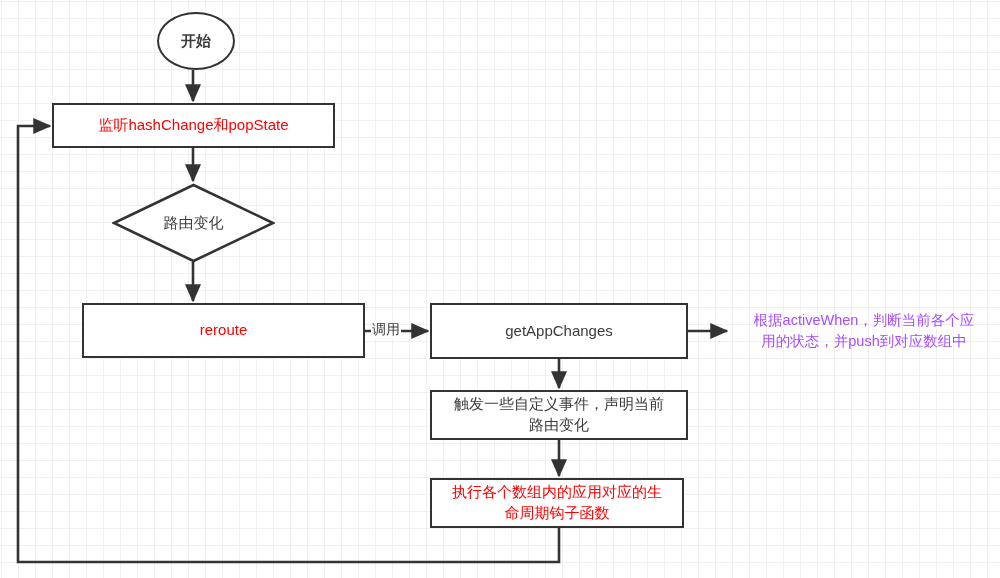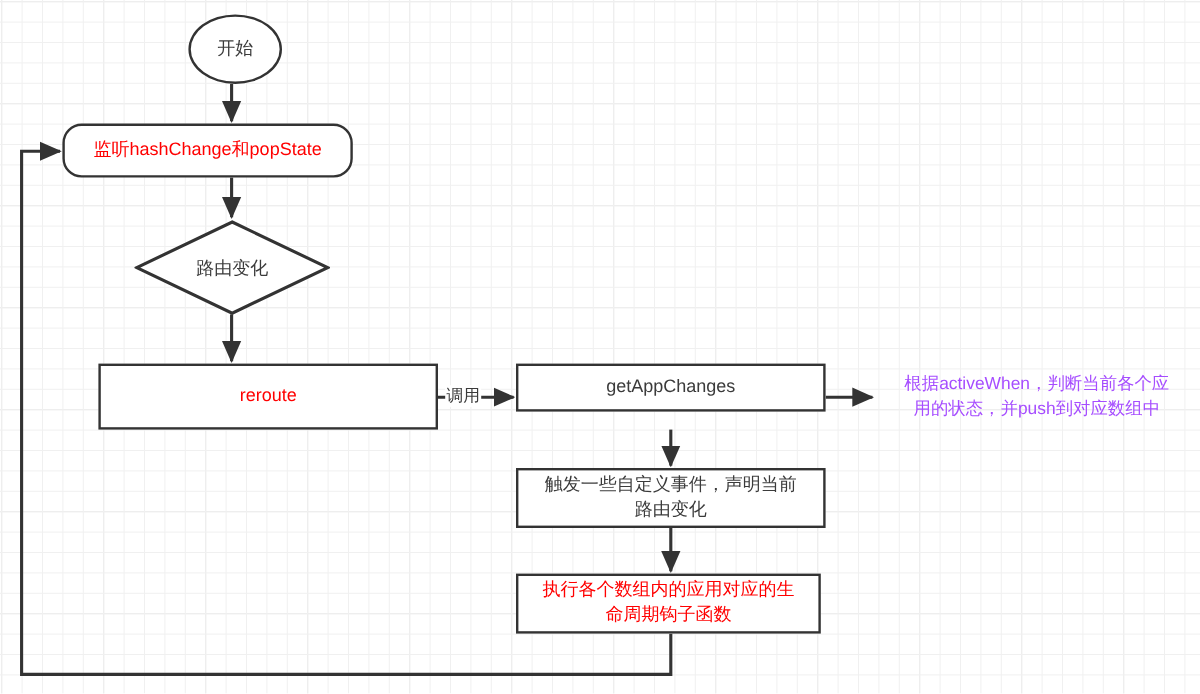--- a/index.html
+++ b/index.html
@@ -117,40 +117,40 @@
 
     <line x1="688" y1="331" x2="727" y2="331" stroke="#333333" stroke-width="2.6" marker-end="url(#arrow)"></line>
 
     <line x1="559" y1="358" x2="559" y2="388" stroke="#333333" stroke-width="2.6" marker-end="url(#arrow)"></line>
 
     <line x1="559" y1="440" x2="559" y2="476" stroke="#333333" stroke-width="2.6" marker-end="url(#arrow)"></line>
 
     <polyline points="559,528 559,562 18,562 18,126 50,126" fill="none" stroke="#333333" stroke-width="2.6" marker-end="url(#arrow)"></polyline>
   </svg>
 
-  <div class="node terminal" style="left:157px; top:12px; width:78px; height:58px;">
+  <div class="node terminal" style="left:157px; top:12px; width:78px; height:58px;font-weight:bold;">
     <span class="node-label">开始</span>
   </div>
 
-  <div class="node red-text" style="left:52px; top:103px; width:242px; height:45px;border-radius:16px;">
+  <div class="node red-text" style="left:52px; top:103px; width:283px; height:45px;">
     <span class="node-label">监听hashChange和popState</span>
   </div>
 
   <div class="diamond-wrap" style="left:112px; top:183px; width:163px; height:80px;">
     <svg class="diamond-shape" viewBox="0 0 163 80" preserveAspectRatio="none">
       <polygon points="81.5,2 161,40 81.5,78 2,40" fill="#ffffff" stroke="#333333" stroke-width="2.6"></polygon>
     </svg>
     <span class="diamond-label">路由变化</span>
   </div>
 
   <div class="node red-text" style="left:52px; top:303px; width:283px; height:55px;margin-left:30px;">
     <span class="node-label">reroute</span>
   </div>
 
-  <div class="node" style="left:430px; top:303px; width:258px; height:40px;">
+  <div class="node" style="left:430px; top:303px; width:258px; height:56px;">
     <span class="node-label">getAppChanges</span>
   </div>
 
   <div class="node" style="left:430px; top:390px; width:258px; height:50px;">
     <span class="node-label">触发一些自定义事件，声明当前
 路由变化</span>
   </div>
 
   <div class="node red-text" style="left:430px; top:478px; width:254px; height:50px;">
     <span class="node-label">执行各个数组内的应用对应的生

